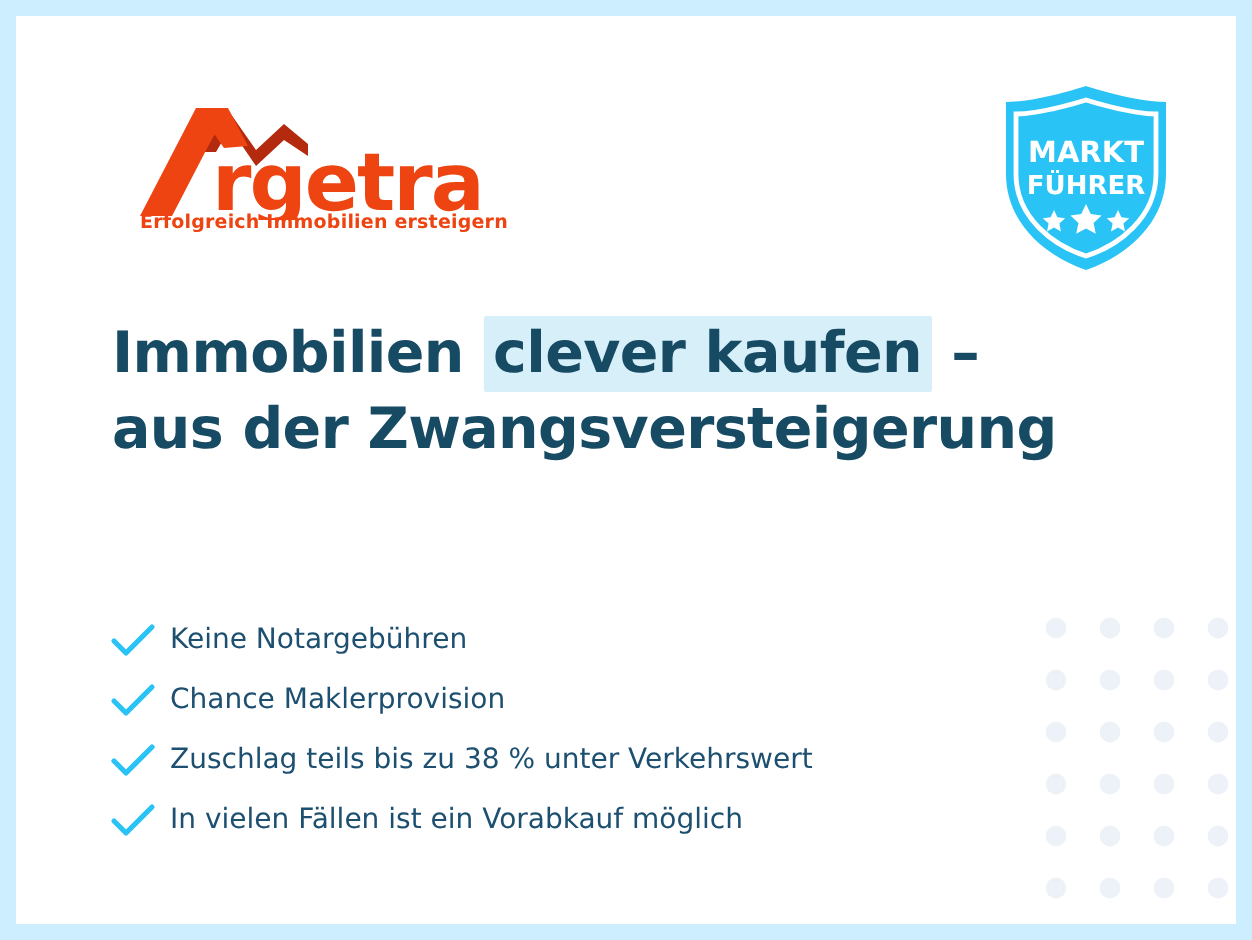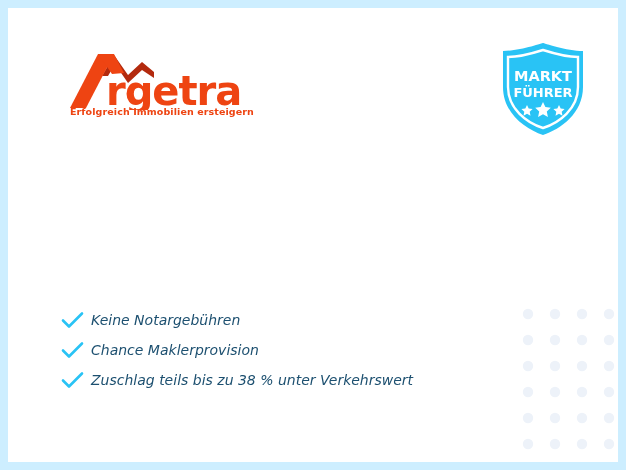--- a/index.html
+++ b/index.html
@@ -102,24 +102,23 @@
     font-family: "DejaVu Sans", sans-serif;
     font-size: 17px;
     font-weight: 400;
     line-height: 28px;
     color: #1d5070;
   }
 
   
   .bullets {
     position: absolute;
-    left: 52px;
+    left: 46px;
     top: 297px;
     width: 460px;
-    font-style: italic;
   }
   .bullet {
     display: flex;
     align-items: center;
     height: 30px;
   }
   .bullet-check {
     width: 26px;
     height: 18px;
     flex: 0 0 26px;
@@ -202,37 +201,47 @@
         <text x="46" y="40" text-anchor="middle" font-family="DejaVu Sans, sans-serif" font-size="14.5" font-weight="700" fill="#ffffff">MARKT</text>
         <text x="46" y="56" text-anchor="middle" font-family="DejaVu Sans, sans-serif" font-size="13" font-weight="700" fill="#ffffff">FÜHRER</text>
         <g fill="#ffffff">
           <path d="M30 64 l1.7 3.6 3.9 .5 -2.9 2.7 .8 3.9 -3.5-1.9 -3.5 1.9 .8-3.9 -2.9-2.7 3.9-.5 Z"></path>
           <path d="M46 61 l2.4 5 5.4 .7 -4 3.8 1.1 5.4 -4.9-2.7 -4.9 2.7 1.1-5.4 -4-3.8 5.4-.7 Z"></path>
           <path d="M62 64 l1.7 3.6 3.9 .5 -2.9 2.7 .8 3.9 -3.5-1.9 -3.5 1.9 .8-3.9 -2.9-2.7 3.9-.5 Z"></path>
         </g>
       </svg>
     </div>
 
+    <h1 class="headline">
+      <span>Immobilien </span><span class="hl">clever kaufen</span><span> –</span><br>
+      <span>aus der Zwangsversteigerung</span>
+    </h1>
 
 
     <ul class="bullets" style="list-style:none;margin:0;padding:0;">
       <li class="bullet">
         <svg class="bullet-check" viewBox="0 0 26 18" aria-hidden="true">
           <path d="M3 9.5 L9 15.5 L22 2.5" fill="none" stroke="#29c3f5" stroke-width="2.6" stroke-linecap="round" stroke-linejoin="round"></path>
         </svg>
         <span class="bullet-label">Keine Notargebühren</span>
       </li>
       <li class="bullet">
         <svg class="bullet-check" viewBox="0 0 26 18" aria-hidden="true">
           <path d="M3 9.5 L9 15.5 L22 2.5" fill="none" stroke="#29c3f5" stroke-width="2.6" stroke-linecap="round" stroke-linejoin="round"></path>
         </svg>
         <span class="bullet-label">Chance Maklerprovision</span>
       </li>
       <li class="bullet">
         <svg class="bullet-check" viewBox="0 0 26 18" aria-hidden="true">
           <path d="M3 9.5 L9 15.5 L22 2.5" fill="none" stroke="#29c3f5" stroke-width="2.6" stroke-linecap="round" stroke-linejoin="round"></path>
         </svg>
         <span class="bullet-label">Zuschlag teils bis zu 38 % unter Verkehrswert</span>
+      </li>
+      <li class="bullet">
+        <svg class="bullet-check" viewBox="0 0 26 18" aria-hidden="true">
+          <path d="M3 9.5 L9 15.5 L22 2.5" fill="none" stroke="#29c3f5" stroke-width="2.6" stroke-linecap="round" stroke-linejoin="round"></path>
+        </svg>
+        <span class="bullet-label">In vielen Fällen ist ein Vorabkauf möglich</span>
       </li>
     </ul>
 
   </div>
 </div>
 
 </body></html>

